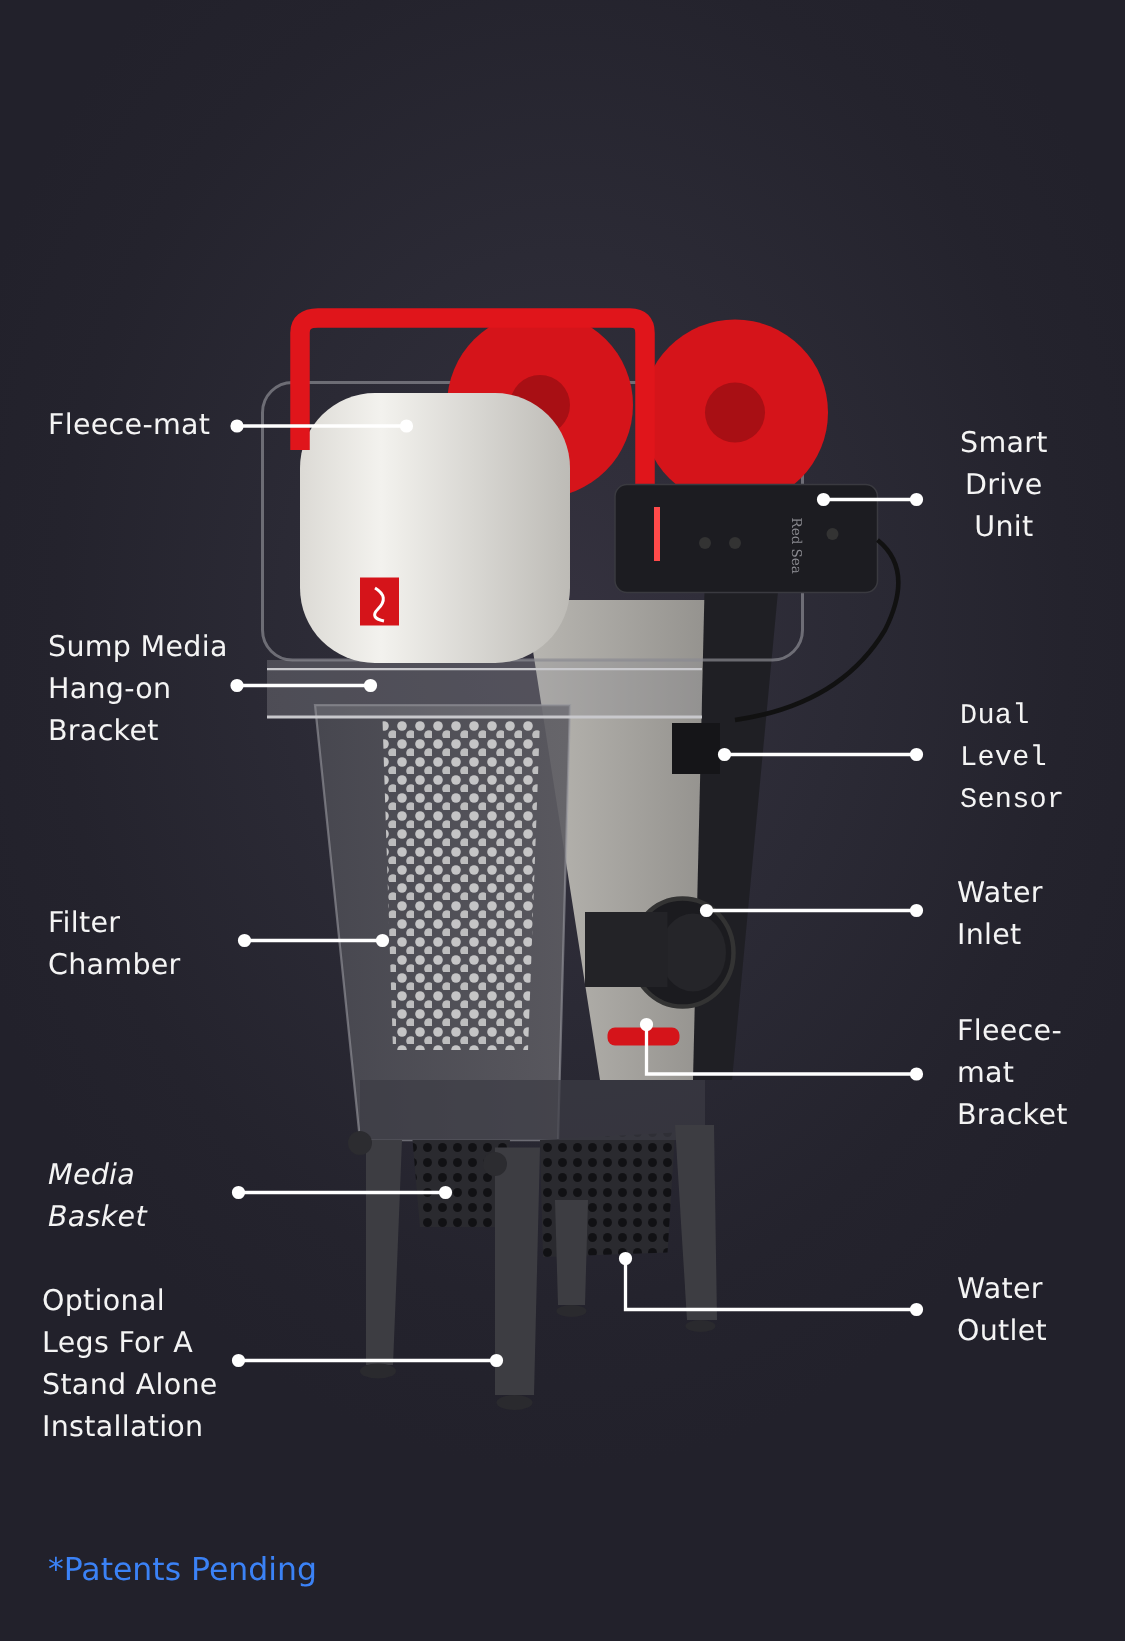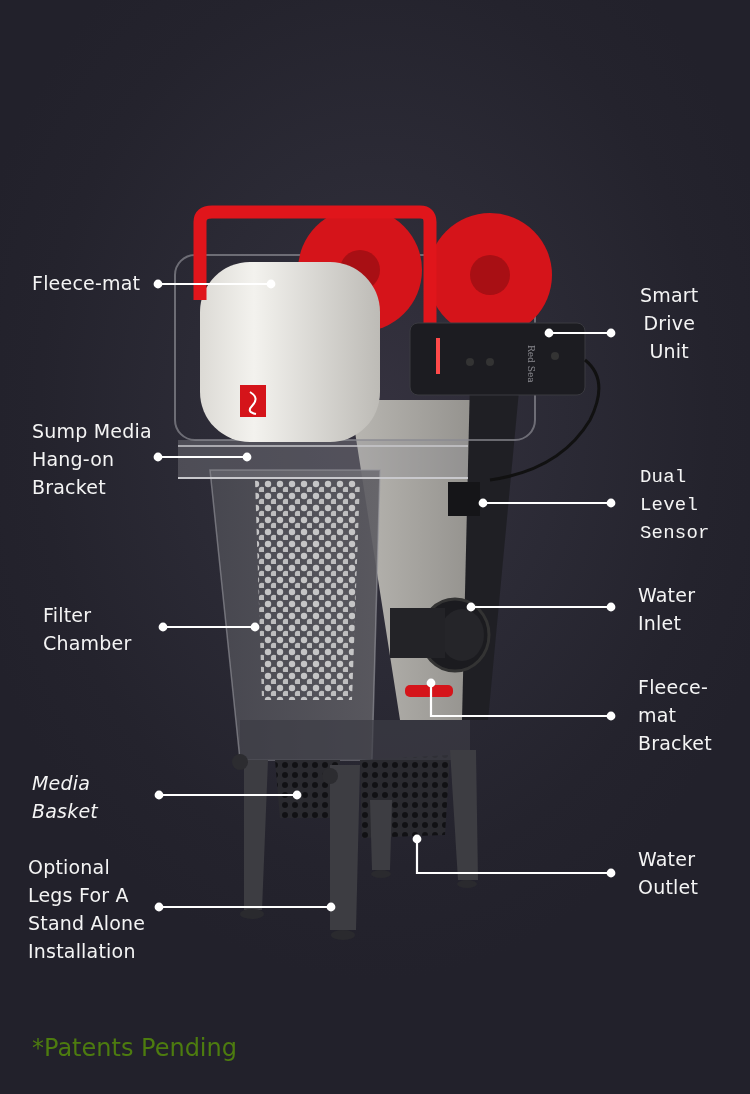--- a/index.html
+++ b/index.html
@@ -6,21 +6,21 @@
   body {
     width:750px; height:1094px; position:relative; overflow:hidden;
     background: radial-gradient(ellipse 420px 560px at 375px 420px, #35323f 0%, #2b2a35 45%, #24232d 80%, #22212b 100%);
     font-family: "DejaVu Sans", sans-serif;
     color:#f2f2f2;
   }
   .label {
     position:absolute; font-size:19px; line-height:28px; color:#f4f4f4;
     letter-spacing:0.2px; white-space:pre-line;
   }
-  .footer { position:absolute; left:32px; top:1034px; font-size:24px; color:#4d7c0f; }
+  .footer { position:absolute; left:32px; top:1034px; font-size:21px; color:#3b82f6; }
   svg.device { position:absolute; left:0; top:0; }
   svg.callouts { position:absolute; left:0; top:0; pointer-events:none; }
 </style>
 </head>
 <body>
 
 <svg class="device" width="750" height="1094" viewBox="0 0 750 1094">
   <defs>
     <linearGradient id="fleeceG" x1="0" x2="1">
       <stop offset="0" stop-color="#dcdad5"></stop>
@@ -176,21 +176,21 @@
         <circle cx="417" cy="839" r="3.3"></circle>
         <circle cx="611" cy="873" r="3.3"></circle>
       </g>
   </g>
 </svg>
 
 <div class="label" style="left:32px; top:269px;text-align:right;">Fleece-mat</div>
 <div class="label" style="left:32px; top:417px;">Sump Media
 Hang-on
 Bracket</div>
-<div class="label" style="left:43px; top:601px;">Filter
+<div class="label" style="left:32px; top:601px;">Filter
 Chamber</div>
 <div class="label" style="left:32px; top:769px;font-style:italic;">Media
 Basket</div>
 <div class="label" style="left:28px; top:853px;">Optional
 Legs For A
 Stand Alone
 Installation</div>
 
 <div class="label" style="left:640px; top:281px;text-align:center;">Smart
 Drive

